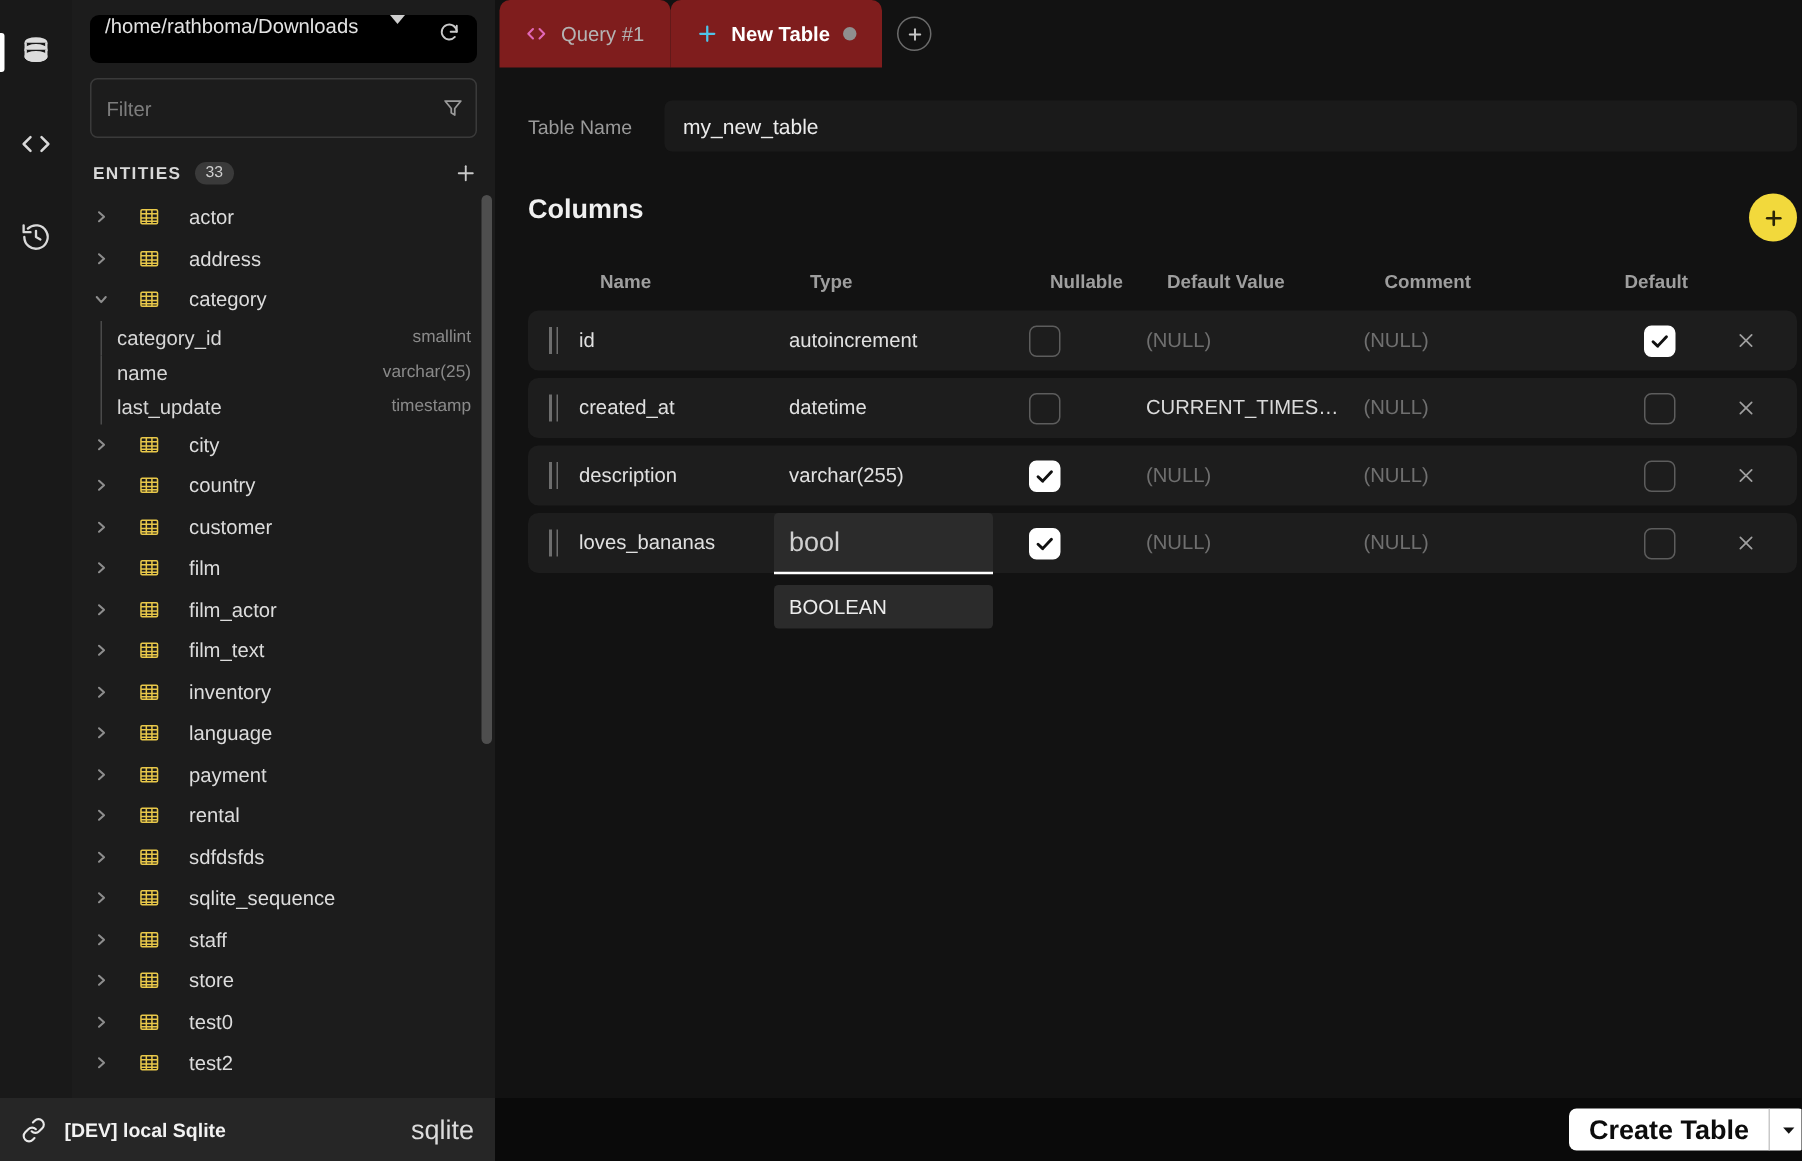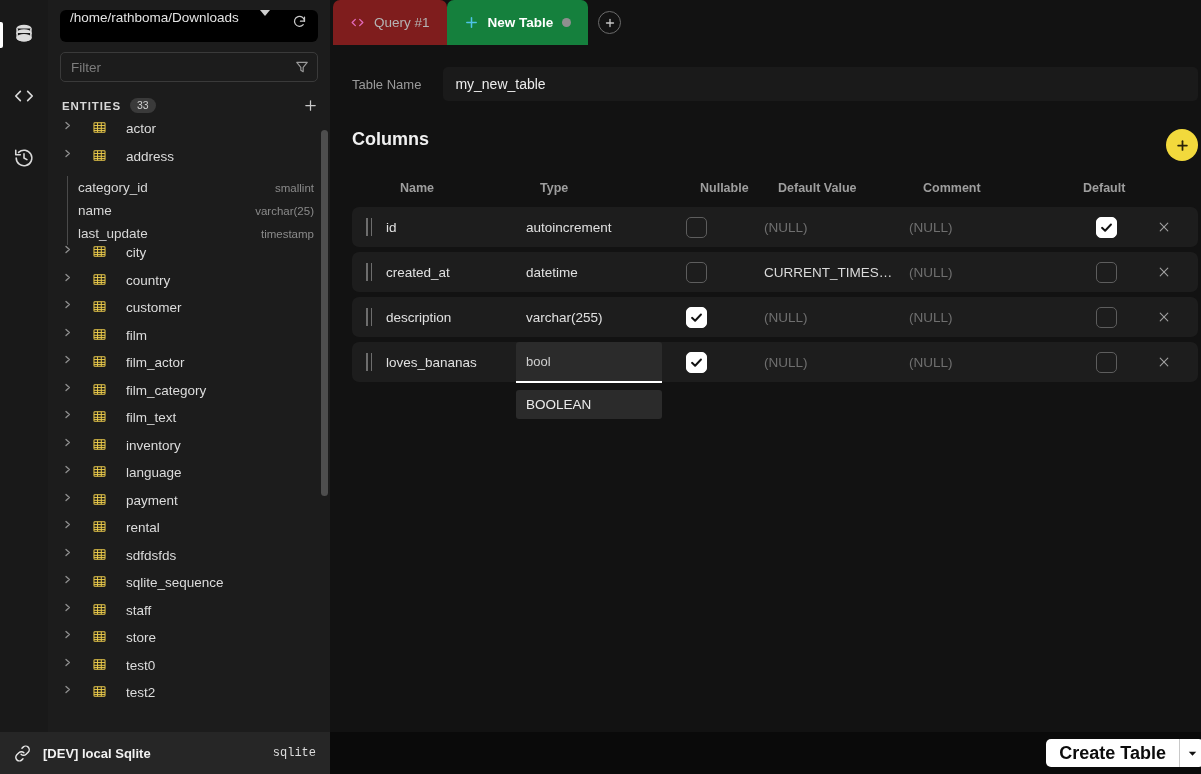--- a/index.html
+++ b/index.html
@@ -51,21 +51,21 @@
     white-space: nowrap; overflow: hidden;
   }
   .caret-dn {
     width: 0; height: 0; flex: 0 0 auto;
     border-left: 5px solid transparent; border-right: 5px solid transparent;
     border-top: 6px solid #cfcfcf;
   }
   .refresh-btn { flex: 0 0 auto; width: 22px; height: 22px; display:flex; align-items:center; justify-content:center; color:#c9c9c9; }
 
   .filter-box {
-    margin-top: 10px; height: 30px;
+    margin-top: 10px; height: 40px;
     border: 1px solid #3a3a3a; border-radius: 5px;
     display: flex; align-items: center; padding: 0 8px 0 10px;
     background: transparent;
   }
   .filter-input {
     flex: 1 1 auto; background: transparent; border: 0; outline: 0;
     color: #d7d7d7; font-size: 13.5px; font-family: inherit;
   }
   .filter-input::placeholder { color: #7d7d7d; }
   .filter-icon { flex:0 0 auto; color:#9a9a9a; display:flex; }
@@ -81,21 +81,21 @@
     background: #3a3a3a; color: #d0d0d0; font-size: 10.5px;
     border-radius: 9px; padding: 2px 7px; line-height: 1;
   }
   .entities-add { margin-left: auto; color: #c9c9c9; display:flex; }
 
   .tree {
     flex: 1 1 auto; overflow: hidden; position: relative;
     padding-bottom: 4px;
   }
   .tree-row {
-    height: 27.5px; display: flex; align-items: flex-start;
+    height: 27.5px; display: flex; align-items: center;
     padding-left: 14px; padding-right: 16px; gap: 20px;
   }
   .twisty { width: 11px; flex: 0 0 11px; color: #8d8d8d; display:flex; align-items:center; justify-content:center; }
   .tbl-icon { flex: 0 0 13px; width: 13px; height: 13px; color: #e8c84a; display:flex; }
   .tree-label { color: #dcdcdc; font-size: 13.5px; white-space: nowrap; }
   .tree-child {
     height: 23px; display: flex; align-items: center;
     padding-left: 30px; padding-right: 16px;
     position: relative;
   }
@@ -114,38 +114,38 @@
   
   .statusbar {
     position: absolute; left: 0; bottom: 0;
     width: 330px; height: 42px;
     background: #262626;
     display: flex; align-items: center; padding: 0 14px;
     gap: 12px; z-index: 20;
   }
   .status-link { color: #e8e8e8; display: flex; flex: 0 0 auto; }
   .status-name { color: #f2f2f2; font-size: 13px; font-weight: bold; }
-  .status-engine { margin-left: auto; color: #dcdcdc; font-size: 12px; font-family: Liberation Mono, monospace; }
+  .status-engine { margin-left: auto; color: #dcdcdc; font-size: 18px; }
 
   
   .main {
     flex: 1 1 auto; height: 774px; background: #121212;
     display: flex; flex-direction: column; position: relative;
   }
   .tabbar {
     height: 45px; flex: 0 0 45px; background: #121212;
     display: flex; align-items: flex-end; padding-left: 3px; gap: 0;
   }
   .tab {
     height: 45px; display: flex; align-items: center; gap: 9px;
     padding: 0 17px; border-radius: 7px 7px 0 0;
     font-size: 13.5px;
   }
   .tab.inactive { background: #7f1d1d; color: #b4b4b4; }
-  .tab.active { background: #15803d; color: #ffffff; font-weight: bold; }
+  .tab.active { background: #7f1d1d; color: #ffffff; font-weight: bold; }
   .tab-icon { display: flex; flex: 0 0 auto; }
   .tab-icon.code { color: #e268b8; }
   .tab-icon.plus { color: #4fc3e8; }
   .tab-dot { width: 9px; height: 9px; border-radius: 50%; background: #8f8f8f; flex: 0 0 auto; }
   .tab-add {
     margin-left: 10px; margin-bottom: 11px;
     width: 23px; height: 23px; border-radius: 50%;
     border: 1.5px solid #6b6b6b; color: #c5c5c5;
     display: flex; align-items: center; justify-content: center;
     flex: 0 0 auto;
@@ -208,21 +208,21 @@
   }
   .del-x { color: #a0a0a0; display: flex; }
 
   
   .type-editor { position: relative; }
   .type-input {
     position: absolute; left: -10px; top: -20px;
     width: 146px; height: 41px;
     background: #2b2b2b; border: 0; border-bottom: 2px solid #ffffff;
     border-radius: 3px 3px 0 0;
-    color: #cfcfcf; font-size: 13px; font-family: inherit;
+    color: #cfcfcf; font-size: 18px; font-family: inherit;
     padding: 0 10px; outline: none; z-index: 6;
   }
   .type-menu {
     position: absolute; left: -10px; top: 28px;
     width: 146px; background: #2b2b2b; border-radius: 3px;
     z-index: 7; padding: 0;
   }
   .type-menu-item {
     height: 29px; display: flex; align-items: center;
     padding: 0 10px; color: #ececec; font-size: 13.5px;
@@ -348,20 +348,38 @@
     <rect x="1.2" y="2.2" width="13.6" height="11.6" rx="1"></rect>
     <line x1="1.2" y1="5.6" x2="14.8" y2="5.6"></line>
               <line x1="1.2" y1="9" x2="14.8" y2="9"></line>
     <line x1="1.2" y1="11.6" x2="14.8" y2="11.6"></line>
     <line x1="5.6" y1="2.2" x2="5.6" y2="13.8"></line>
               <line x1="10.2" y1="2.2" x2="10.2" y2="13.8"></line>
   </svg>
           </span>
           <span class="tree-label">address</span>
         </div>
+        <div class="tree-row">
+          <span class="twisty">
+            <svg width="9" height="9" viewBox="0 0 12 12" fill="none" stroke="currentColor" stroke-width="1.8" stroke-linecap="round" stroke-linejoin="round">
+              <polyline points="2,4 6,8.5 10,4"></polyline>
+            </svg>
+          </span>
+          <span class="tbl-icon">
+            <svg width="13" height="13" viewBox="0 0 16 16" fill="none" stroke="currentColor" stroke-width="1.25">
+    <rect x="1.2" y="2.2" width="13.6" height="11.6" rx="1"></rect>
+    <line x1="1.2" y1="5.6" x2="14.8" y2="5.6"></line>
+              <line x1="1.2" y1="9" x2="14.8" y2="9"></line>
+    <line x1="1.2" y1="11.6" x2="14.8" y2="11.6"></line>
+    <line x1="5.6" y1="2.2" x2="5.6" y2="13.8"></line>
+              <line x1="10.2" y1="2.2" x2="10.2" y2="13.8"></line>
+  </svg>
+          </span>
+          <span class="tree-label">category</span>
+        </div>
         <div class="tree-child">
           <span class="child-name">category_id</span>
           <span class="child-type">smallint</span>
         </div>
         <div class="tree-child">
           <span class="child-name">name</span>
           <span class="child-type">varchar(25)</span>
         </div>
         <div class="tree-child">
           <span class="child-name">last_update</span>
@@ -449,38 +467,20 @@
             <svg width="13" height="13" viewBox="0 0 16 16" fill="none" stroke="currentColor" stroke-width="1.25">
     <rect x="1.2" y="2.2" width="13.6" height="11.6" rx="1"></rect>
     <line x1="1.2" y1="5.6" x2="14.8" y2="5.6"></line>
               <line x1="1.2" y1="9" x2="14.8" y2="9"></line>
     <line x1="1.2" y1="11.6" x2="14.8" y2="11.6"></line>
     <line x1="5.6" y1="2.2" x2="5.6" y2="13.8"></line>
               <line x1="10.2" y1="2.2" x2="10.2" y2="13.8"></line>
   </svg>
           </span>
           <span class="tree-label">film_actor</span>
-        </div>
-        <div class="tree-row">
-          <span class="twisty">
-            <svg width="9" height="9" viewBox="0 0 12 12" fill="none" stroke="currentColor" stroke-width="1.8" stroke-linecap="round" stroke-linejoin="round">
-              <polyline points="4,2 8.5,6 4,10"></polyline>
-            </svg>
-          </span>
-          <span class="tbl-icon">
-            <svg width="13" height="13" viewBox="0 0 16 16" fill="none" stroke="currentColor" stroke-width="1.25">
-    <rect x="1.2" y="2.2" width="13.6" height="11.6" rx="1"></rect>
-    <line x1="1.2" y1="5.6" x2="14.8" y2="5.6"></line>
-              <line x1="1.2" y1="9" x2="14.8" y2="9"></line>
-    <line x1="1.2" y1="11.6" x2="14.8" y2="11.6"></line>
-    <line x1="5.6" y1="2.2" x2="5.6" y2="13.8"></line>
-              <line x1="10.2" y1="2.2" x2="10.2" y2="13.8"></line>
-  </svg>
-          </span>
-          <span class="tree-label">film_category</span>
         </div>
         <div class="tree-row">
           <span class="twisty">
             <svg width="9" height="9" viewBox="0 0 12 12" fill="none" stroke="currentColor" stroke-width="1.8" stroke-linecap="round" stroke-linejoin="round">
               <polyline points="4,2 8.5,6 4,10"></polyline>
             </svg>
           </span>
           <span class="tbl-icon">
             <svg width="13" height="13" viewBox="0 0 16 16" fill="none" stroke="currentColor" stroke-width="1.25">
     <rect x="1.2" y="2.2" width="13.6" height="11.6" rx="1"></rect>

